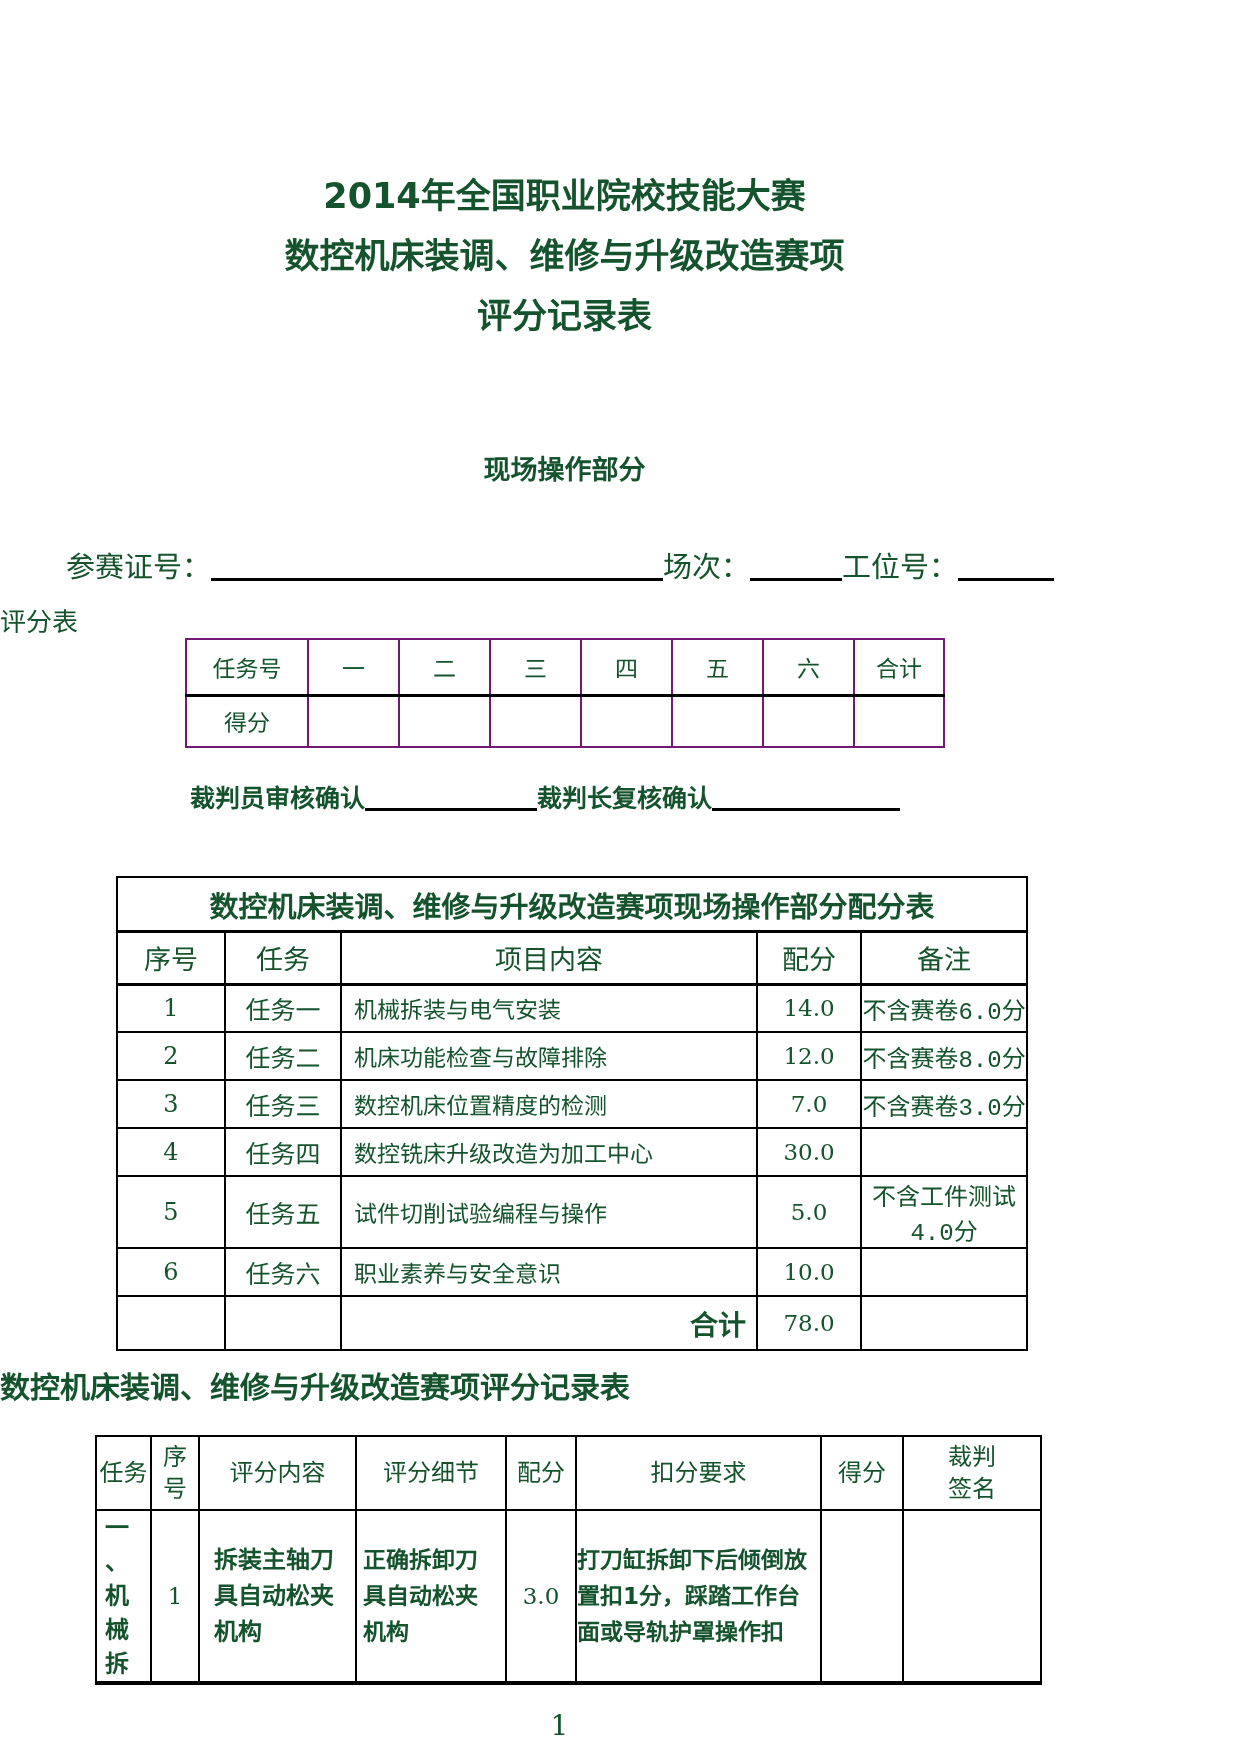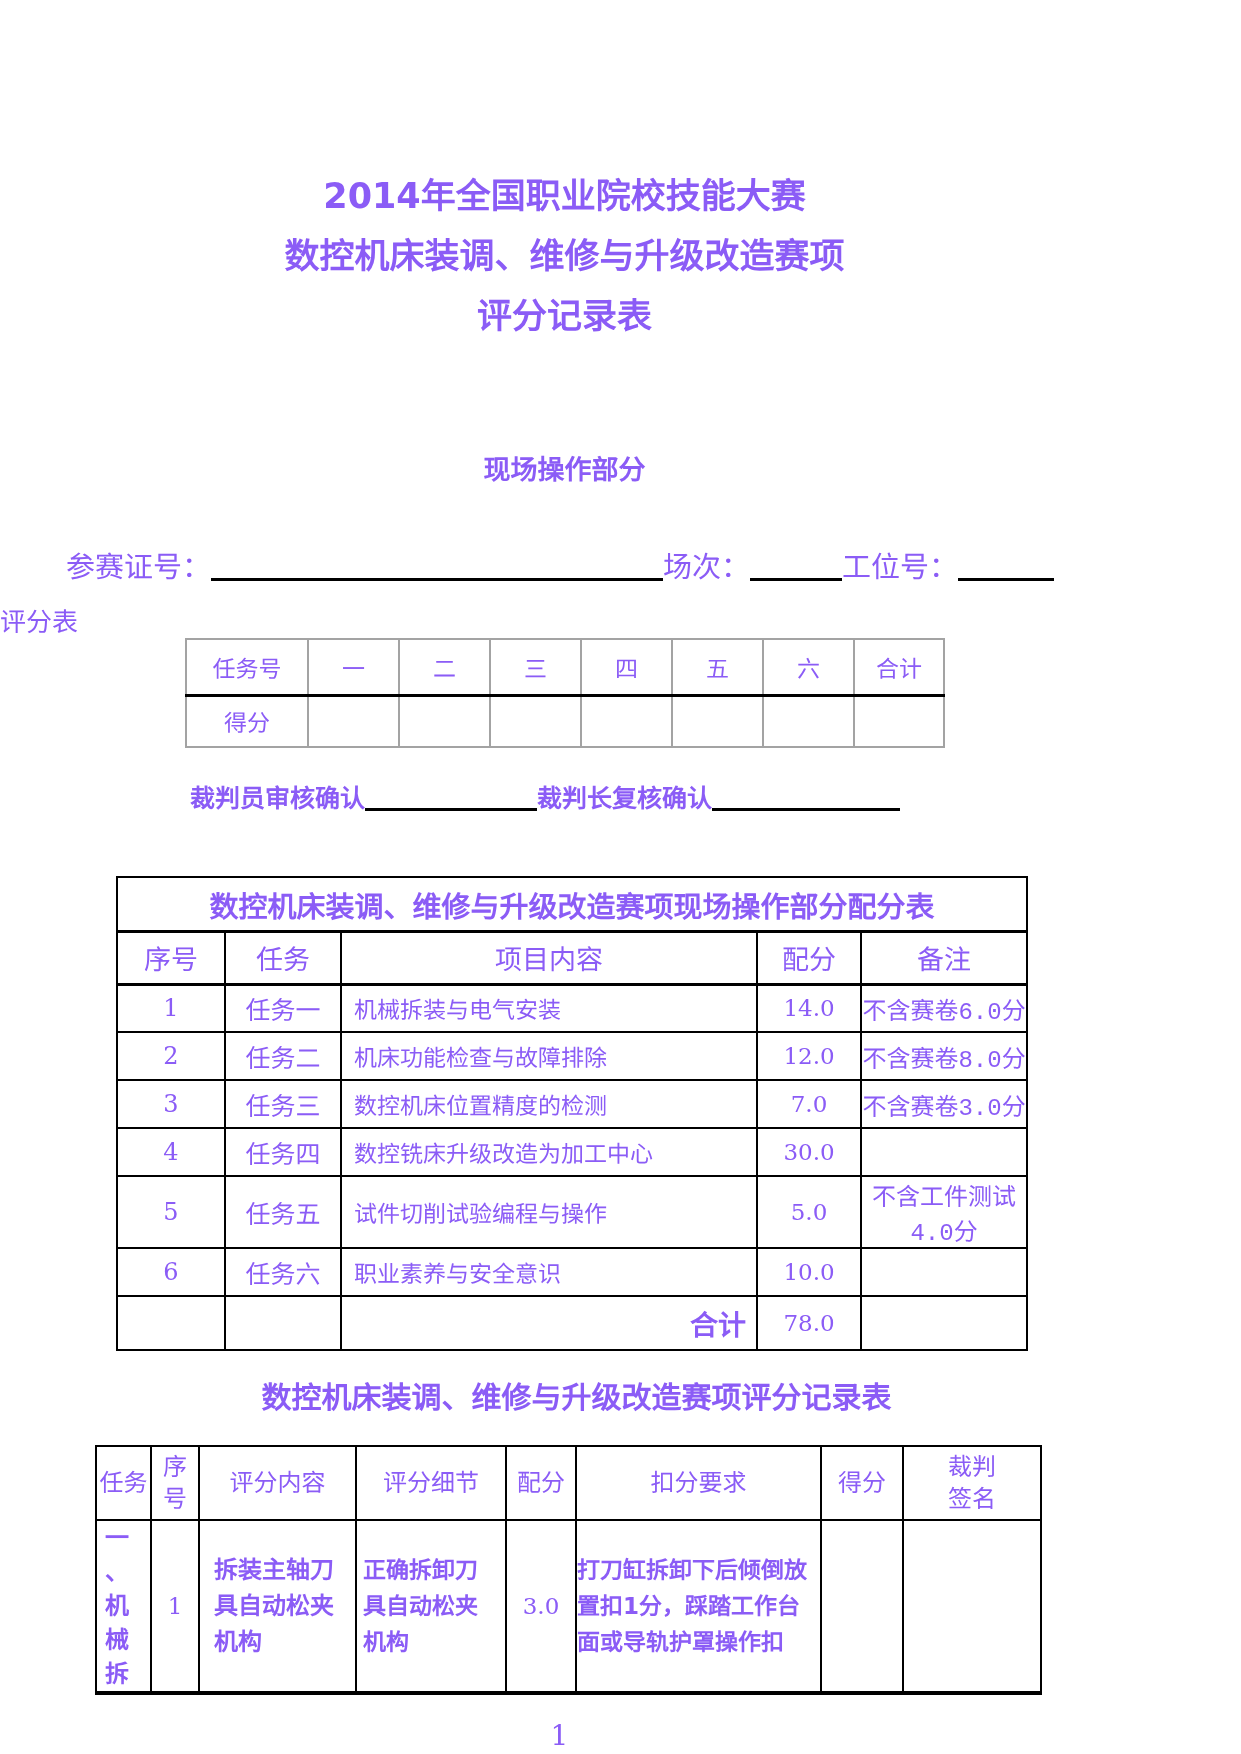--- a/index.html
+++ b/index.html
@@ -1,19 +1,19 @@
 <!DOCTYPE html>
 <html lang="zh-CN"><head>
 <meta charset="utf-8">
 <style>
   * { margin:0; padding:0; box-sizing:border-box; }
   html,body { background:#ffffff; }
   .page {
     width:1241px; height:1754px; position:relative; margin:0 auto;
-    background:#ffffff; color:#8b5cf6; overflow:hidden;
+    background:#ffffff; color:#14532d; overflow:hidden;
     font-family:"DejaVu Serif","Liberation Serif",serif;
   }
 
   
   .titles {
     padding-top:166px; padding-right:112px; text-align:center;
     font-family:"DejaVu Sans","Liberation Sans",sans-serif;
     font-weight:bold; font-size:35px; line-height:60px;
   }
   .section-heading {
@@ -35,21 +35,21 @@
   .blank-session    { width:92px;  }
   .blank-station    { width:96px;  }
 
   
   .score-table-title {
     margin-top:16px; padding-right:120px; font-size:26px;
   }
   table { border-collapse:collapse; table-layout:fixed; }
   .score-table { margin-left:185px; width:758px; font-size:23px; }
   .score-table td {
-    border:2px solid #a3a3a3; text-align:center; vertical-align:middle;margin-left:33px;
+    border:2px solid #701a75; text-align:center; vertical-align:middle;margin-left:33px;
   }
   .score-table tr.hdr td { height:56px; border-bottom:3px solid #000; }
   .score-table tr.val td { height:52px; }
 
   
   .confirm-line {
     margin-top:30px; padding-left:190px; white-space:nowrap;
     font-family:Liberation Serif, serif;
     font-weight:bold; font-size:25px;
   }
@@ -76,21 +76,21 @@
   .alloc-table td.a-note   { font-size:24px;font-family:Liberation Mono, monospace; }
   .alloc-table tr.atotal td { height:54px; }
   .alloc-table td.a-total-label {
     text-align:right; padding-right:10px;
     font-family:"DejaVu Sans","Liberation Sans",sans-serif;
     font-weight:bold; font-size:28px;
   }
 
   
   .record-title {
-    margin-top:22px; padding-right:88px; text-align:center;
+    margin-top:12px; padding-right:88px; 
     font-family:"DejaVu Sans","Liberation Sans",sans-serif;
     font-weight:bold; font-size:30px;
   }
   .record-table { margin:28px 0 0 95px; width:945px; border-bottom:4px solid #000; }
   .record-table td { border:2px solid #000; text-align:center; vertical-align:middle; }
   .record-table tr.rhdr td { height:74px; font-size:24px; line-height:32px; }
   .record-table tr.rhdr td.hdr-sign { padding:0 40px;margin-top:41px; }
   .record-table tr.rrow td { height:116px; }
   .record-table td.r-task {
     font-family:"DejaVu Sans","Liberation Sans",sans-serif;

